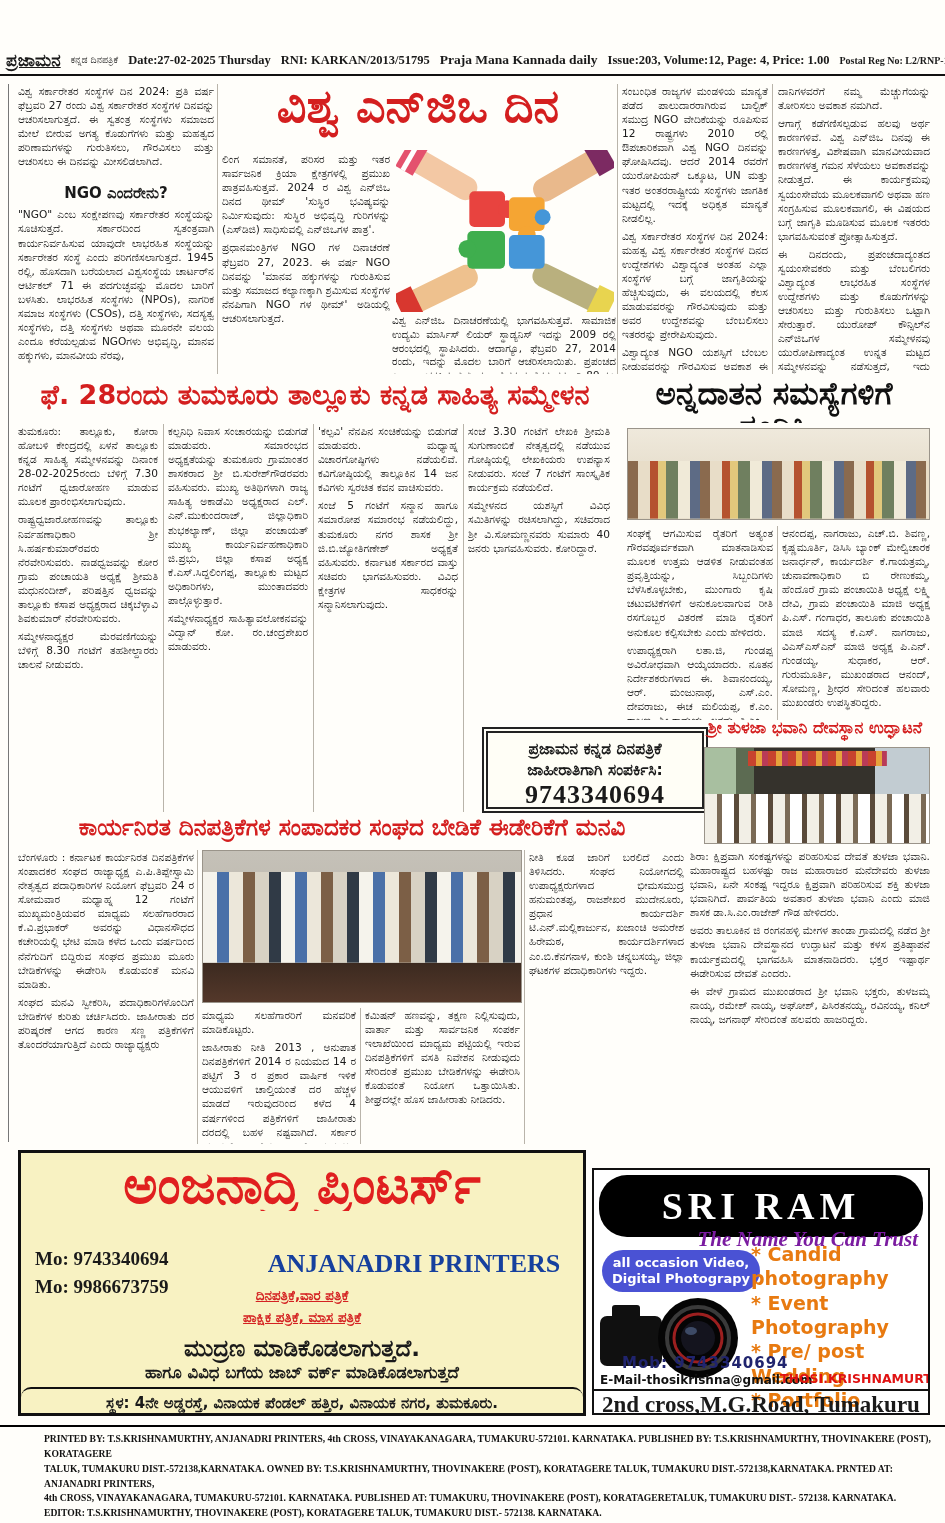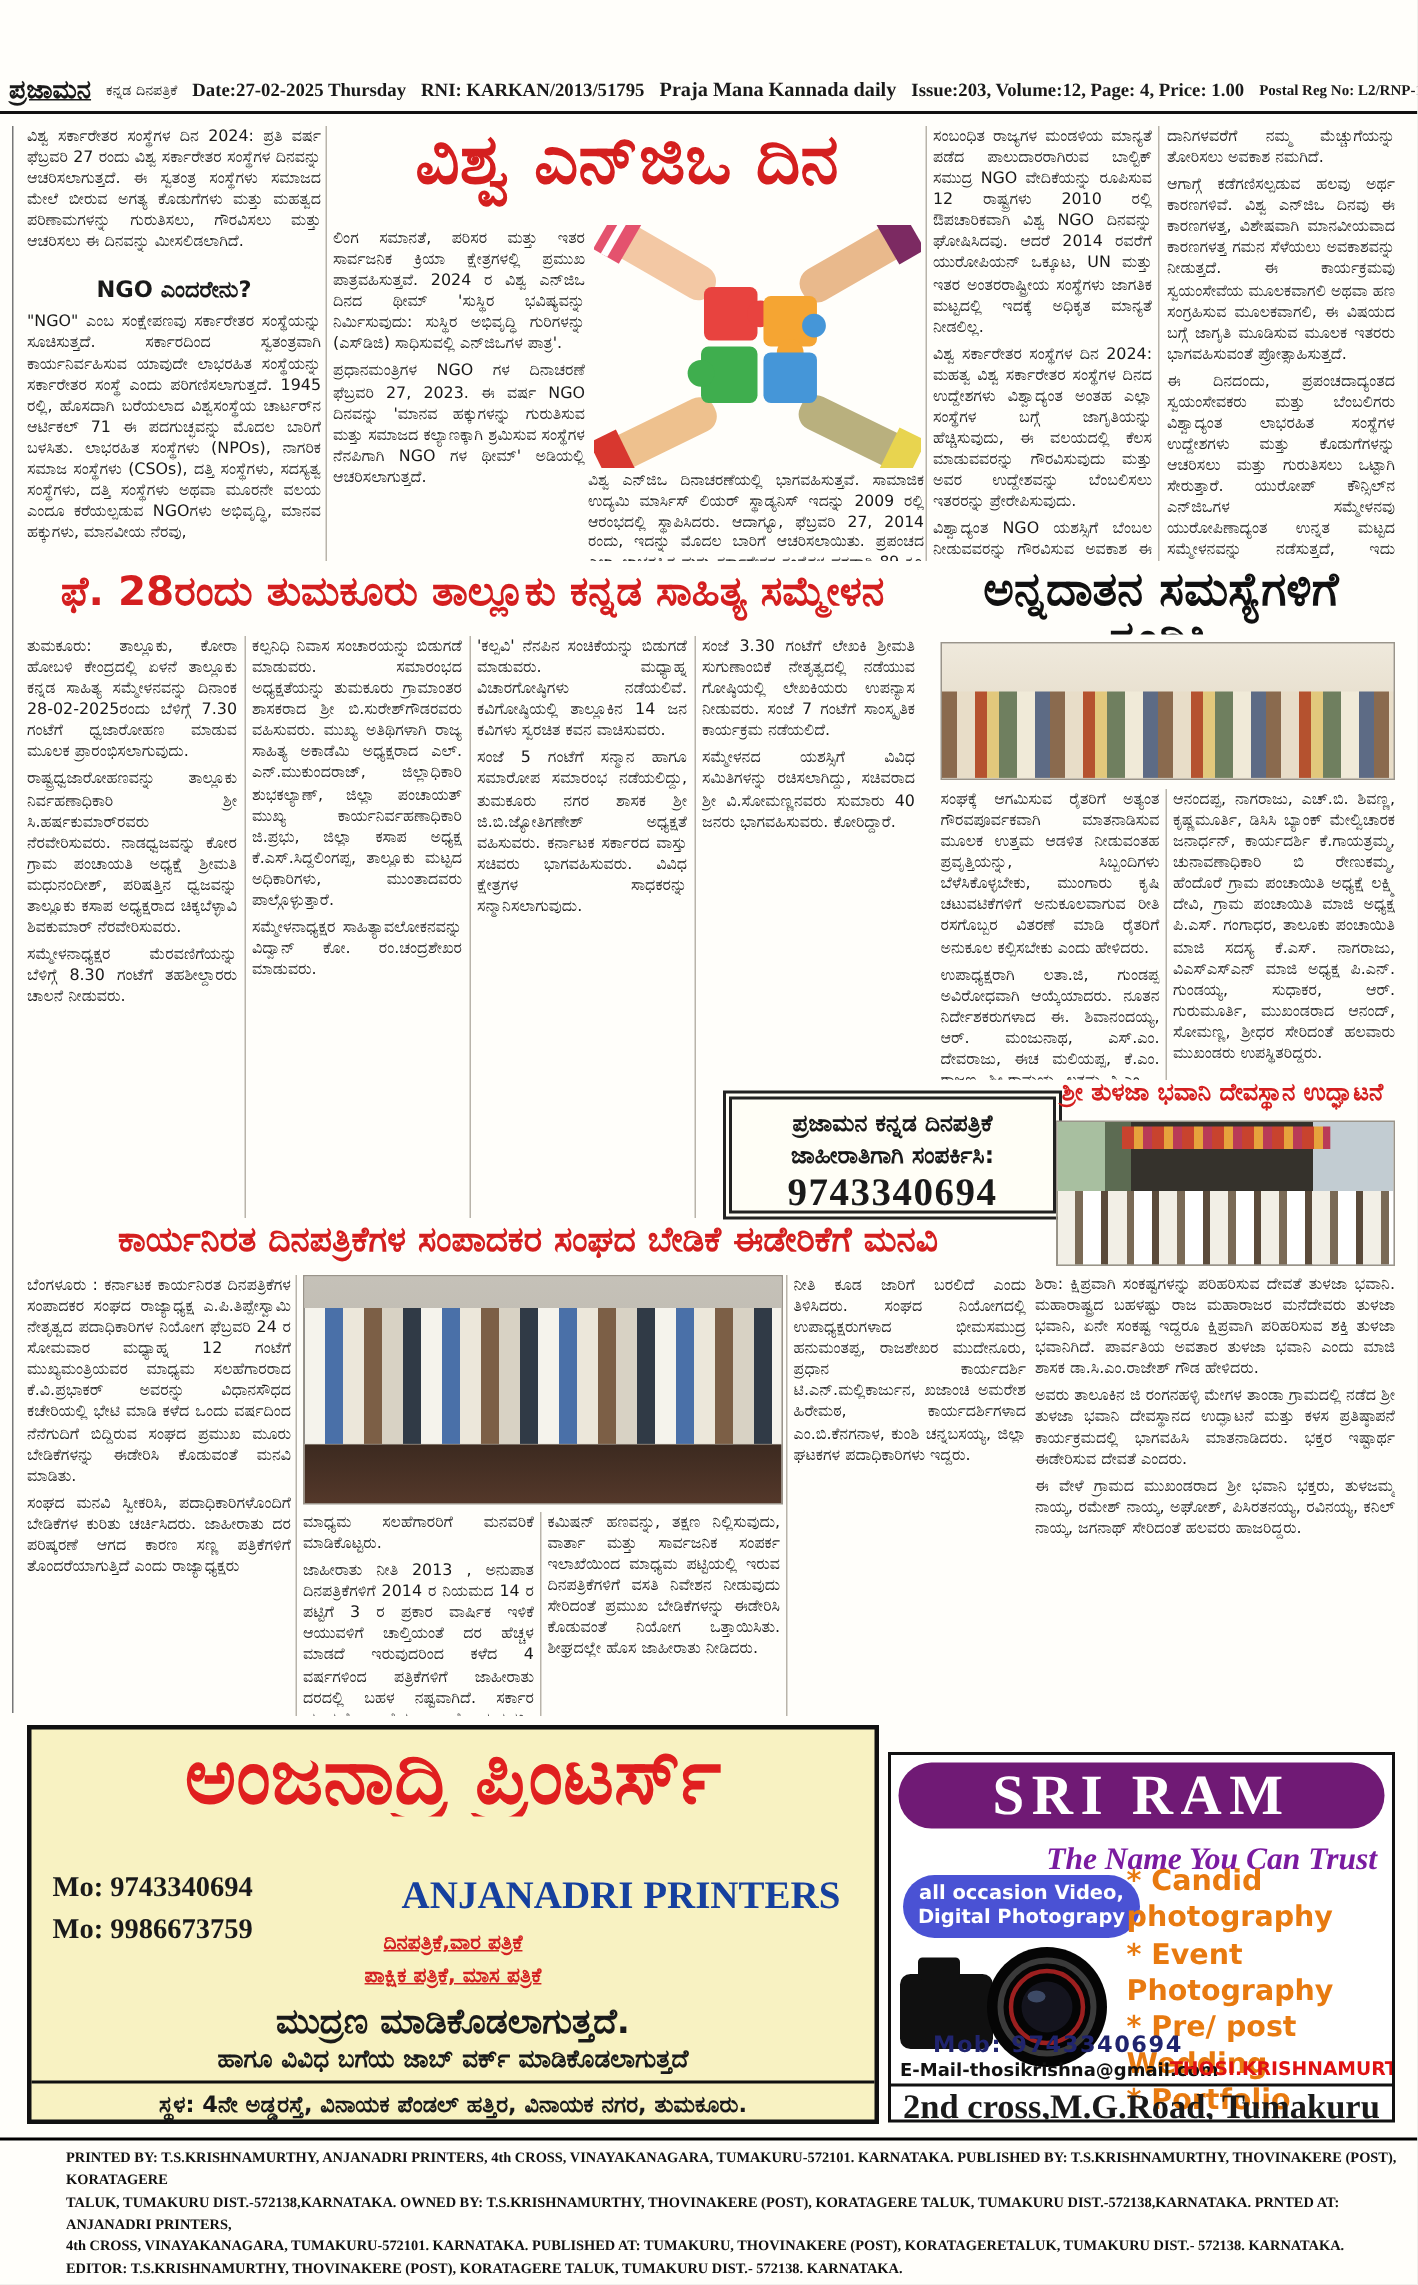--- a/index.html
+++ b/index.html
@@ -46,25 +46,25 @@
   .adp-title{position:absolute;left:0;top:6px;width:100%;text-align:center;color:#e01f1f;
              font-weight:bold;font-size:52px;line-height:1.0;white-space:nowrap;overflow:hidden;}
   .adp-phone{font-family:"Liberation Serif",serif;font-weight:bold;font-size:19px;line-height:1.45;}
   .adp-en{position:absolute;left:230px;top:96px;width:326px;text-align:center;color:#16409e;
           font-family:"Liberation Serif",serif;font-weight:bold;font-size:26px;white-space:nowrap;}
   .adp-red{position:absolute;width:100%;text-align:center;color:#d42222;font-weight:bold;font-size:13.5px;
            text-decoration:underline;}
   .adp-black1{position:absolute;left:0;top:182px;width:100%;text-align:center;font-weight:bold;font-size:23px;}
   .adp-black2{position:absolute;left:0;top:210px;width:100%;text-align:center;font-weight:bold;font-size:16.5px;}
   .adp-addr{position:absolute;left:0;top:234px;width:100%;height:29px;border-top:2px solid #111;
-            text-align:center;font-weight:bold;font-size:15px;padding-top:5px;box-sizing:border-box;}
+            text-align:center;font-weight:bold;font-size:15px;padding-top:5px;box-sizing:border-box;border-radius:10px;}
   
   .ad-sriram{position:absolute;left:592px;top:1168px;width:338px;height:247px;background:#fff;
              border:2px solid #111;box-sizing:border-box;overflow:hidden;}
-  .sr-banner{position:absolute;left:5px;top:5px;right:5px;height:44px;background:#701a75;border-radius:28px;
+  .sr-banner{position:absolute;left:5px;top:5px;right:5px;height:62px;background:#000000;border-radius:28px;
              color:#fff;font-family:"Liberation Serif",serif;font-weight:bold;font-size:38px;letter-spacing:5px;
              display:flex;align-items:center;justify-content:center;}
   .sr-tagline{position:absolute;right:10px;top:57px;color:#7a1ba0;font-family:"Liberation Serif",serif;
               font-style:italic;font-weight:bold;font-size:21px;}
   .sr-badge{position:absolute;left:8px;top:80px;width:158px;height:42px;background:#4a52d4;border-radius:22px;
             color:#fff;font-weight:bold;font-size:13px;line-height:1.25;display:flex;align-items:center;
             justify-content:center;text-align:center;}
   .sr-services{position:absolute;left:157px;top:72px;width:160px;color:#e87a10;font-weight:bold;
                font-size:19px;line-height:1.28;}
   .sr-mob{position:absolute;left:28px;top:184px;color:#20246e;font-weight:bold;font-size:15px;letter-spacing:1px;}

